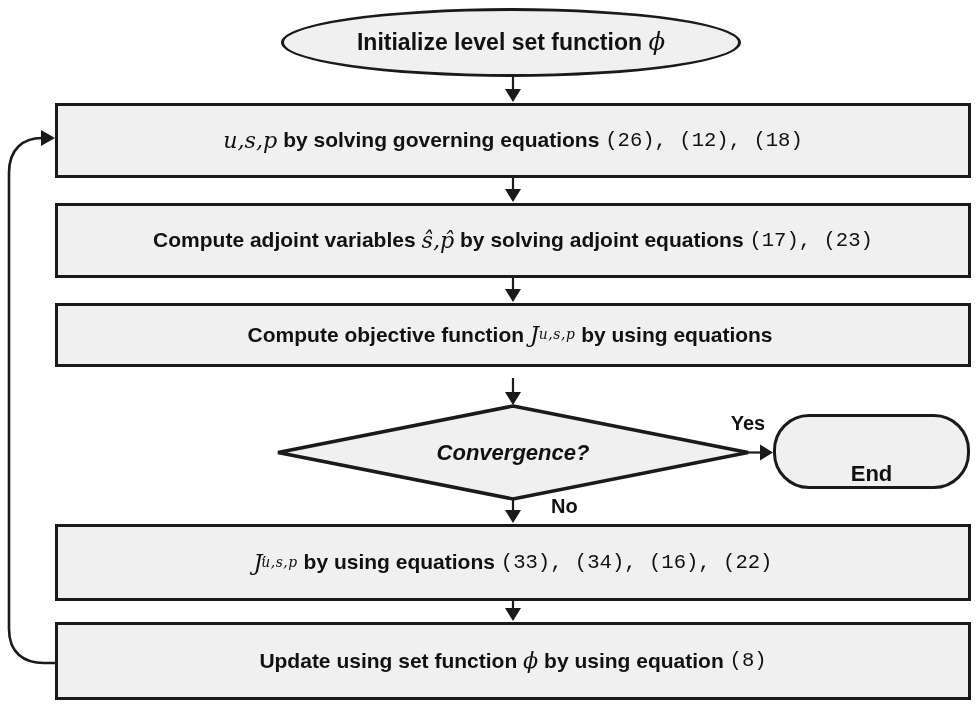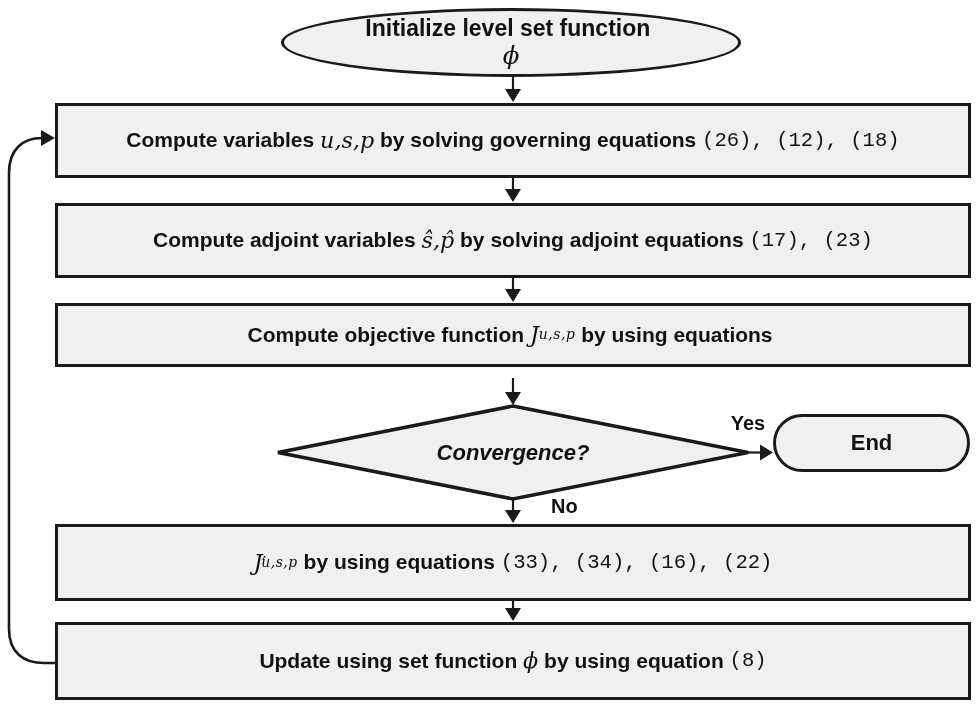--- a/index.html
+++ b/index.html
@@ -34,28 +34,28 @@
     width: 916px;
     font-size: 21px;
     font-weight: 700;
   }
   .terminator-start {
     left: 281px; top: 8px;
     width: 460px; height: 69px;
     border-radius: 50%;
     font-size: 23px;
     font-weight: 700;
-    flex-direction: column;
   }
   .terminator-end {
     left: 773px; top: 414px;
-    width: 197px; height: 58px;
+    width: 197px; height: 75px;
     border-radius: 36px;
     font-size: 22px;
     font-weight: 700;
+    align-items: flex-end;
   }
   .decision-label {
     position: absolute;
     left: 278px; top: 406px;
     width: 470px; height: 93px;
     display: flex;
     align-items: center;
     justify-content: center;
     font-size: 22px;
     font-weight: 700;
@@ -122,21 +122,21 @@
     </g>
 
     <g>
       <path d="M 55 663 L 44 663 C 24 663 9 653 9 629 L 9 173 C 9 149 23 138 42 138" fill="none" stroke="#1a1a1a" stroke-width="2.6"></path>
       <polygon points="41,130 41,146 55,138" fill="#1a1a1a"></polygon>
     </g>
   </svg>
 
   <div class="node terminator-start"><span class="seg-plain">Initialize level set function </span><span class="seg-math">ϕ</span></div>
 
-  <div class="node process" style="top:103px; height:75px;"><span class="seg-plain">Compute variables </span><span class="seg-math">u,s,p</span><span class="seg-plain"> by solving governing equations </span><span class="seg-eq">(26), (12), (18)</span></div>
+  <div class="node process" style="top:103px; height:75px;"><span class="seg-math">u,s,p</span><span class="seg-plain"> by solving governing equations </span><span class="seg-eq">(26), (12), (18)</span></div>
 
   <div class="node process" style="top:203px; height:75px;"><span class="seg-plain">Compute adjoint variables </span><span class="seg-math">ŝ,p̂</span><span class="seg-plain"> by solving adjoint equations </span><span class="seg-eq">(17), (23)</span></div>
 
   <div class="node process" style="top:303px; height:64px;"><span class="seg-plain">Compute objective function </span><span class="seg-math">J</span><span class="seg-sub">u,s,p</span><span class="seg-plain"> by using equations </span></div>
 
   <div class="decision-label">
       <span class="seg-plain">Convergence?</span>
     </div>
 
   <div class="node terminator-end"><span class="seg-plain">End</span></div>

